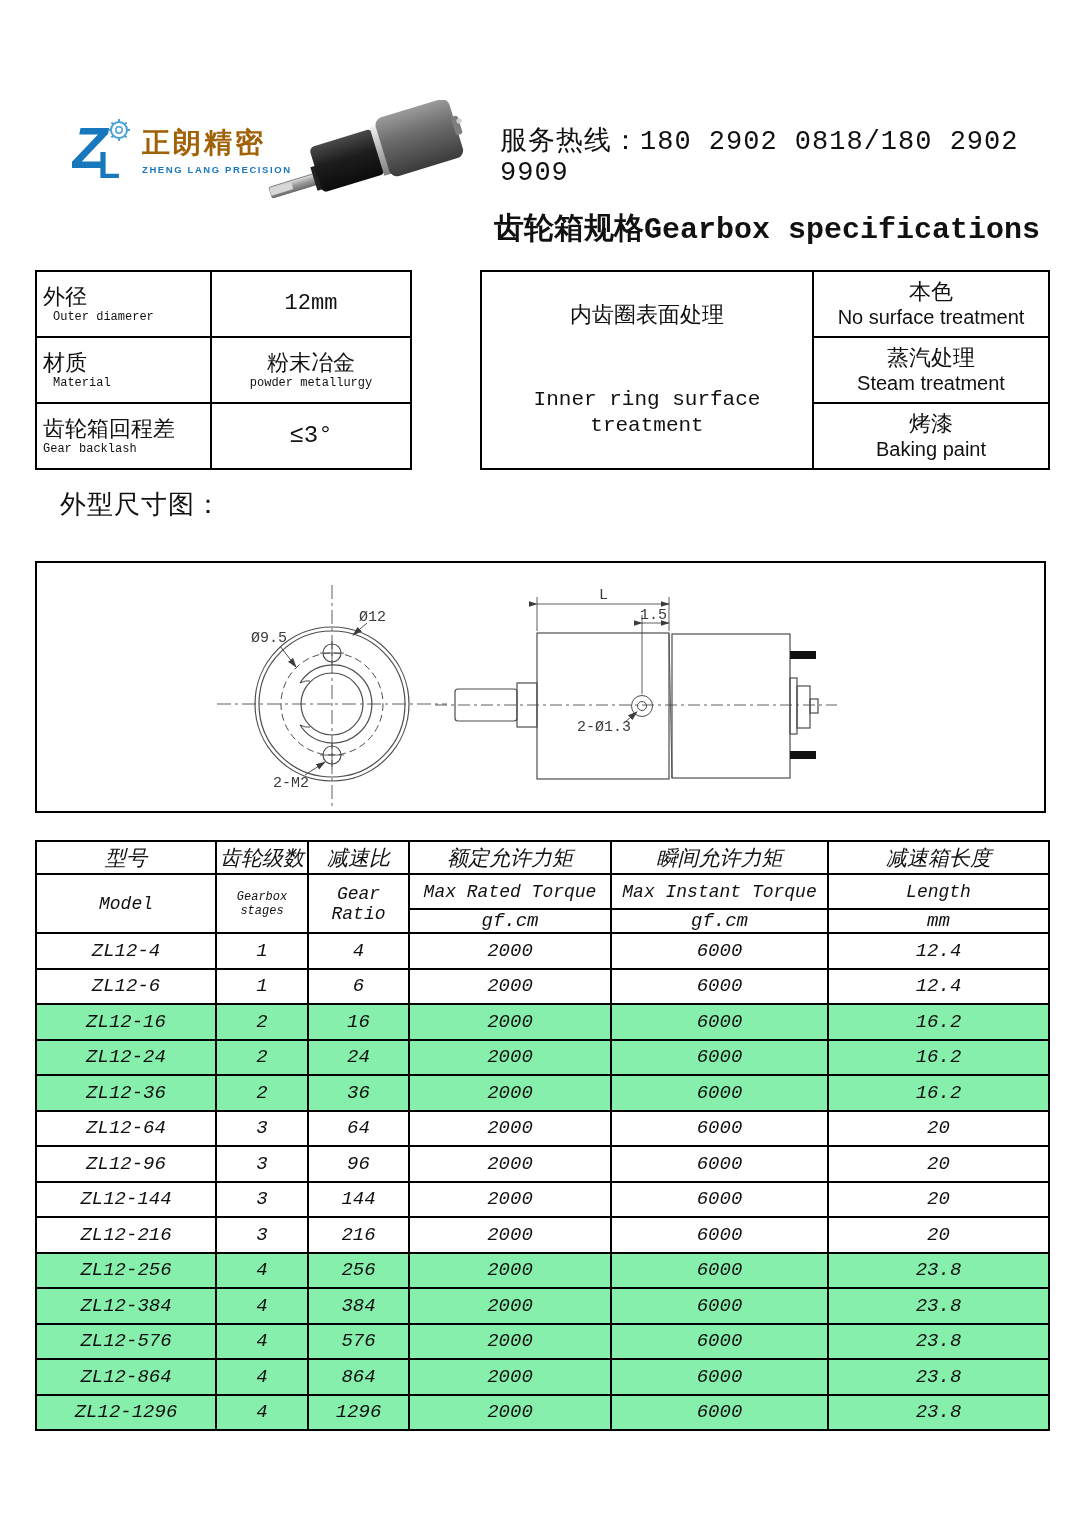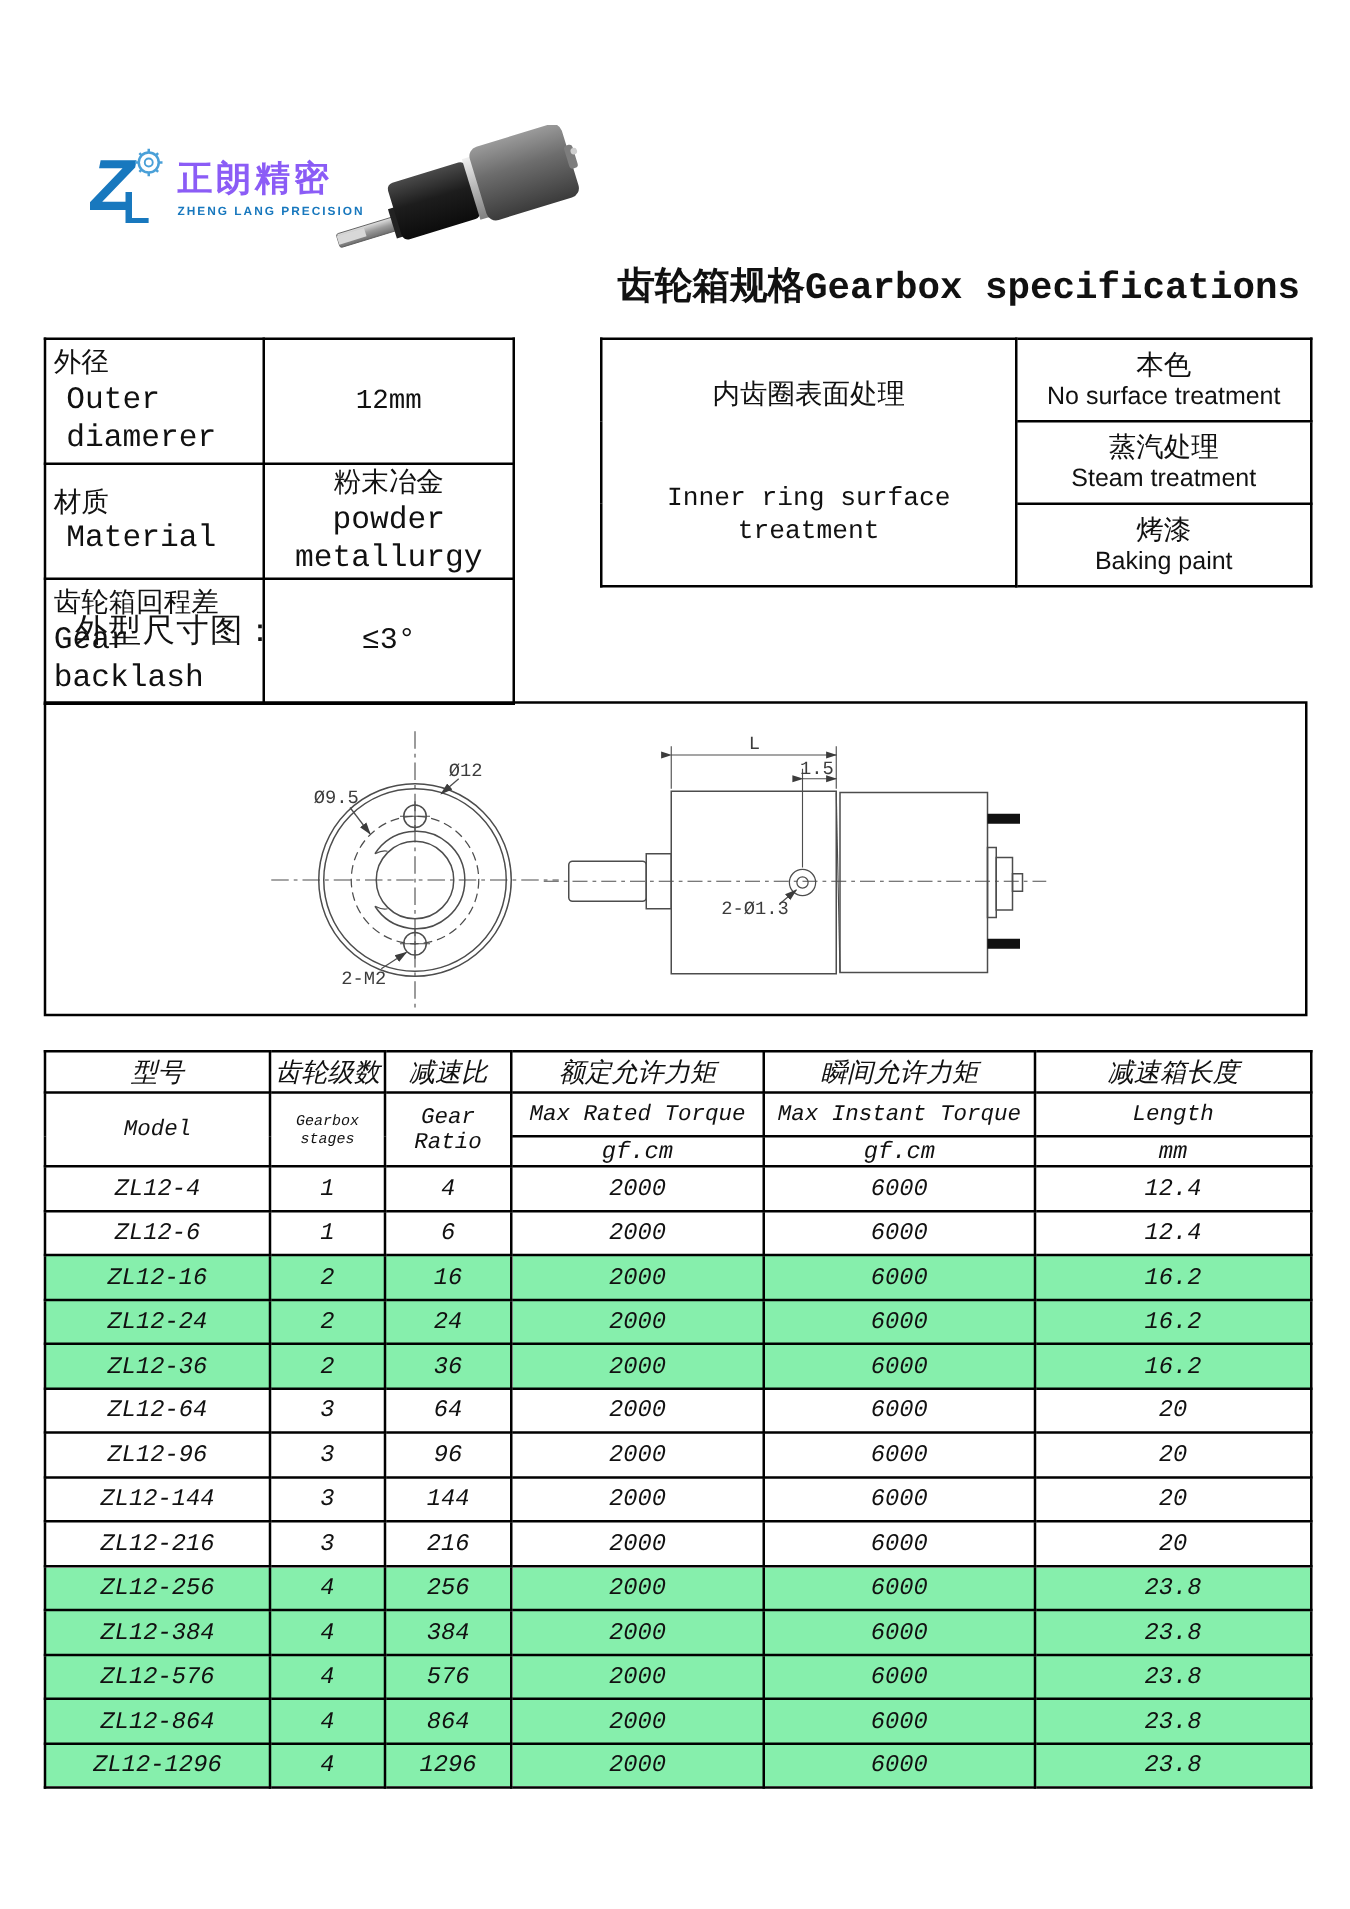--- a/index.html
+++ b/index.html
@@ -6,36 +6,36 @@
   html,body { background:#ffffff; }
   .page {
     position:relative; width:1080px; height:1527px; background:#fff;
     font-family:"Liberation Serif", serif; color:#111; overflow:hidden;
   }
   .abs { position:absolute; }
 
   
   .logo { left:72px; top:116px; display:flex; align-items:flex-start; gap:6px; }
   .logo-texts { padding-top:8px; }
-  .logo-cn { font-size:28px; font-weight:bold; color:#8b5cf6; letter-spacing:3px; font-family:"Liberation Sans", sans-serif; }
+  .logo-cn { font-size:28px; font-weight:bold; color:#a16207; letter-spacing:3px; font-family:"Liberation Sans", sans-serif; }
   .logo-en { font-size:9.5px; font-weight:bold; color:#1878be; letter-spacing:1.6px; font-family:"Liberation Sans", sans-serif; margin-top:2px; }
   .hotline { left:500px; top:122px; font-size:27px; letter-spacing:1px;
              font-family:"Liberation Mono","Liberation Serif", monospace; }
   .doc-title { right:40px; top:208px; font-size:30px; font-weight:bold;
                font-family:"Liberation Mono","Liberation Serif", monospace; }
 
   
   table { border-collapse:collapse; table-layout:fixed; }
   td { border:2px solid #000; text-align:center; vertical-align:middle; overflow:hidden; }
 
   .ltable { left:35px; top:270px; width:375px; }
   .ltable td { height:66px; }
   .ltable .lbl { text-align:left; padding:4px 2px 4px 6px; }
   .cn-line { font-size:22px; font-family:"Liberation Serif", serif; line-height:1.25; }
-  .en-line { font-size:25px; font-family:"Liberation Mono", monospace; line-height:1.25; }
+  .en-line { font-size:12px; font-family:"Liberation Mono", monospace; line-height:1.25; }
   .ltable .lbl .en-line { padding-left:10px; }
   .val .cn-line { font-size:22px; font-family:"Liberation Mono","Liberation Serif", monospace; }
   .val .en-line:empty, .cn-line:empty { display:none; }
 
   .rtable { left:480px; top:270px; width:568px; }
   .rtable td { height:66px; }
   .merged-inner { display:flex; flex-direction:column; justify-content:space-around; height:196px; }
   .merged-inner .cn-line { font-size:22px; }
   .merged-inner .en-line { font-size:21px; }
   .opt .en-line { font-family:"Liberation Sans", sans-serif; font-size:20px; }
@@ -116,20 +116,21 @@
       <rect x="6" y="68" width="26" height="8" fill="#d8d8d8"></rect>
       <rect x="58" y="58" width="10" height="28" fill="#222"></rect>
       <rect x="63" y="36" width="75" height="54" rx="6" fill="url(#gBlack)"></rect>
       <rect x="136" y="34" width="9" height="58" fill="url(#gRing)"></rect>
       <rect x="143" y="27" width="88" height="70" rx="9" fill="url(#gGray)"></rect>
       <rect x="228" y="50" width="8" height="22" rx="3" fill="#7d7d7d"></rect>
       <circle cx="236" cy="57" r="3" fill="#cfcfcf"></circle>
     </g>
   </svg>
 
+  <div class="abs hotline">服务热线：180 2902 0818/180 2902 9909</div>
   <div class="abs doc-title">齿轮箱规格Gearbox specifications</div>
 
   <table class="abs ltable">
     <colgroup>
         <col style="width:175px">
         <col style="width:200px">
       </colgroup>
     <tbody>
         <tr>
       <td class="lbl">

